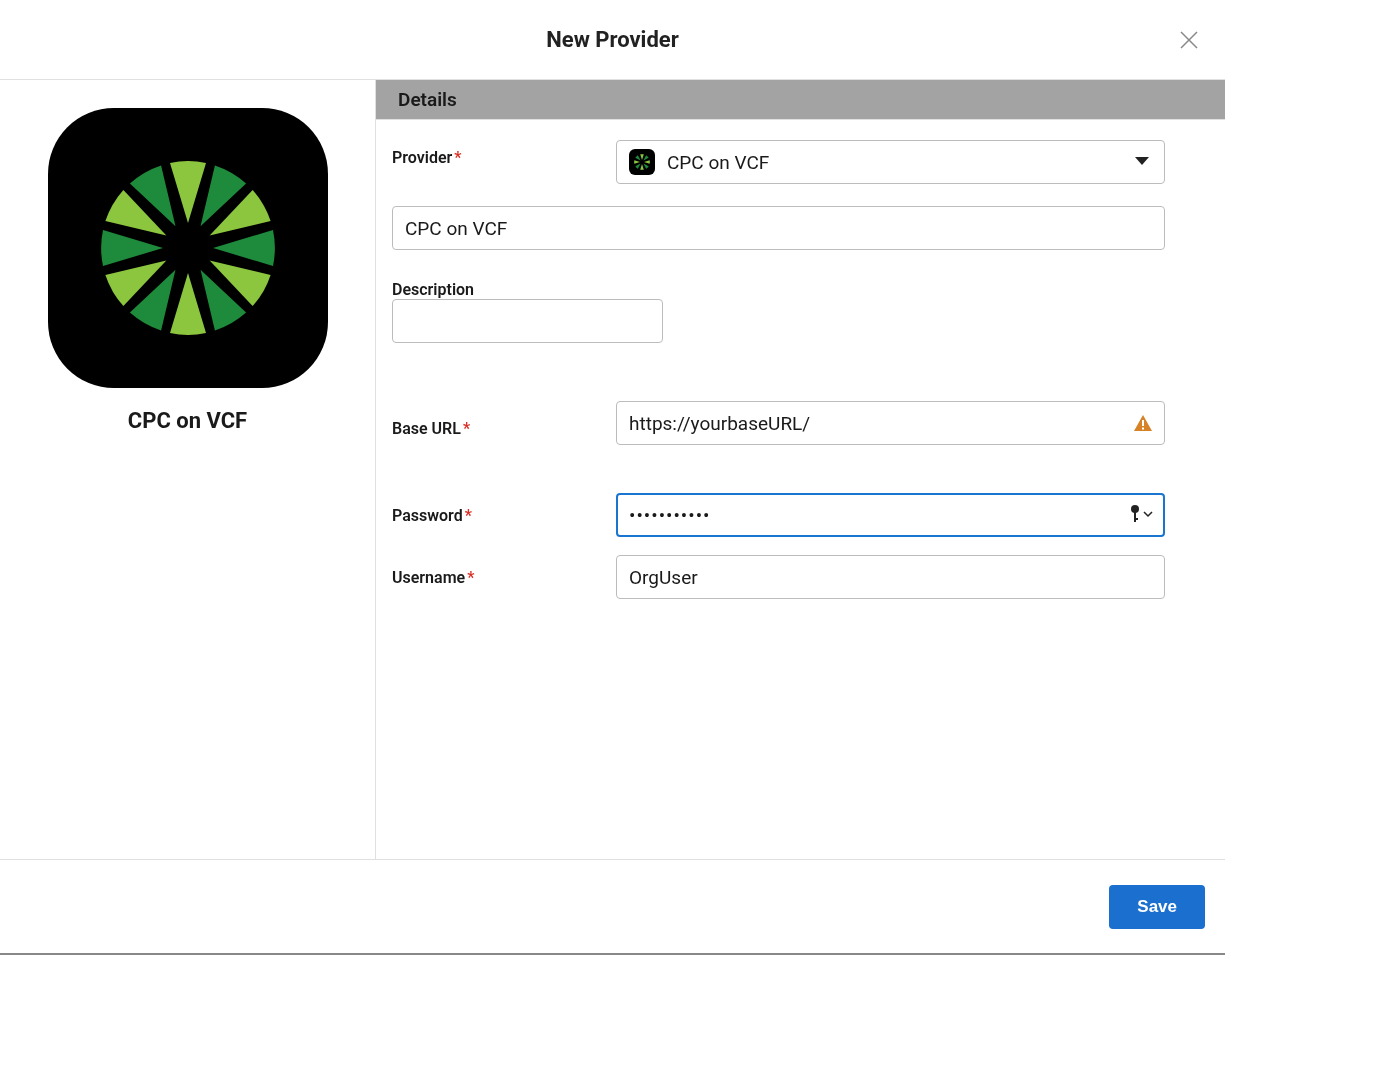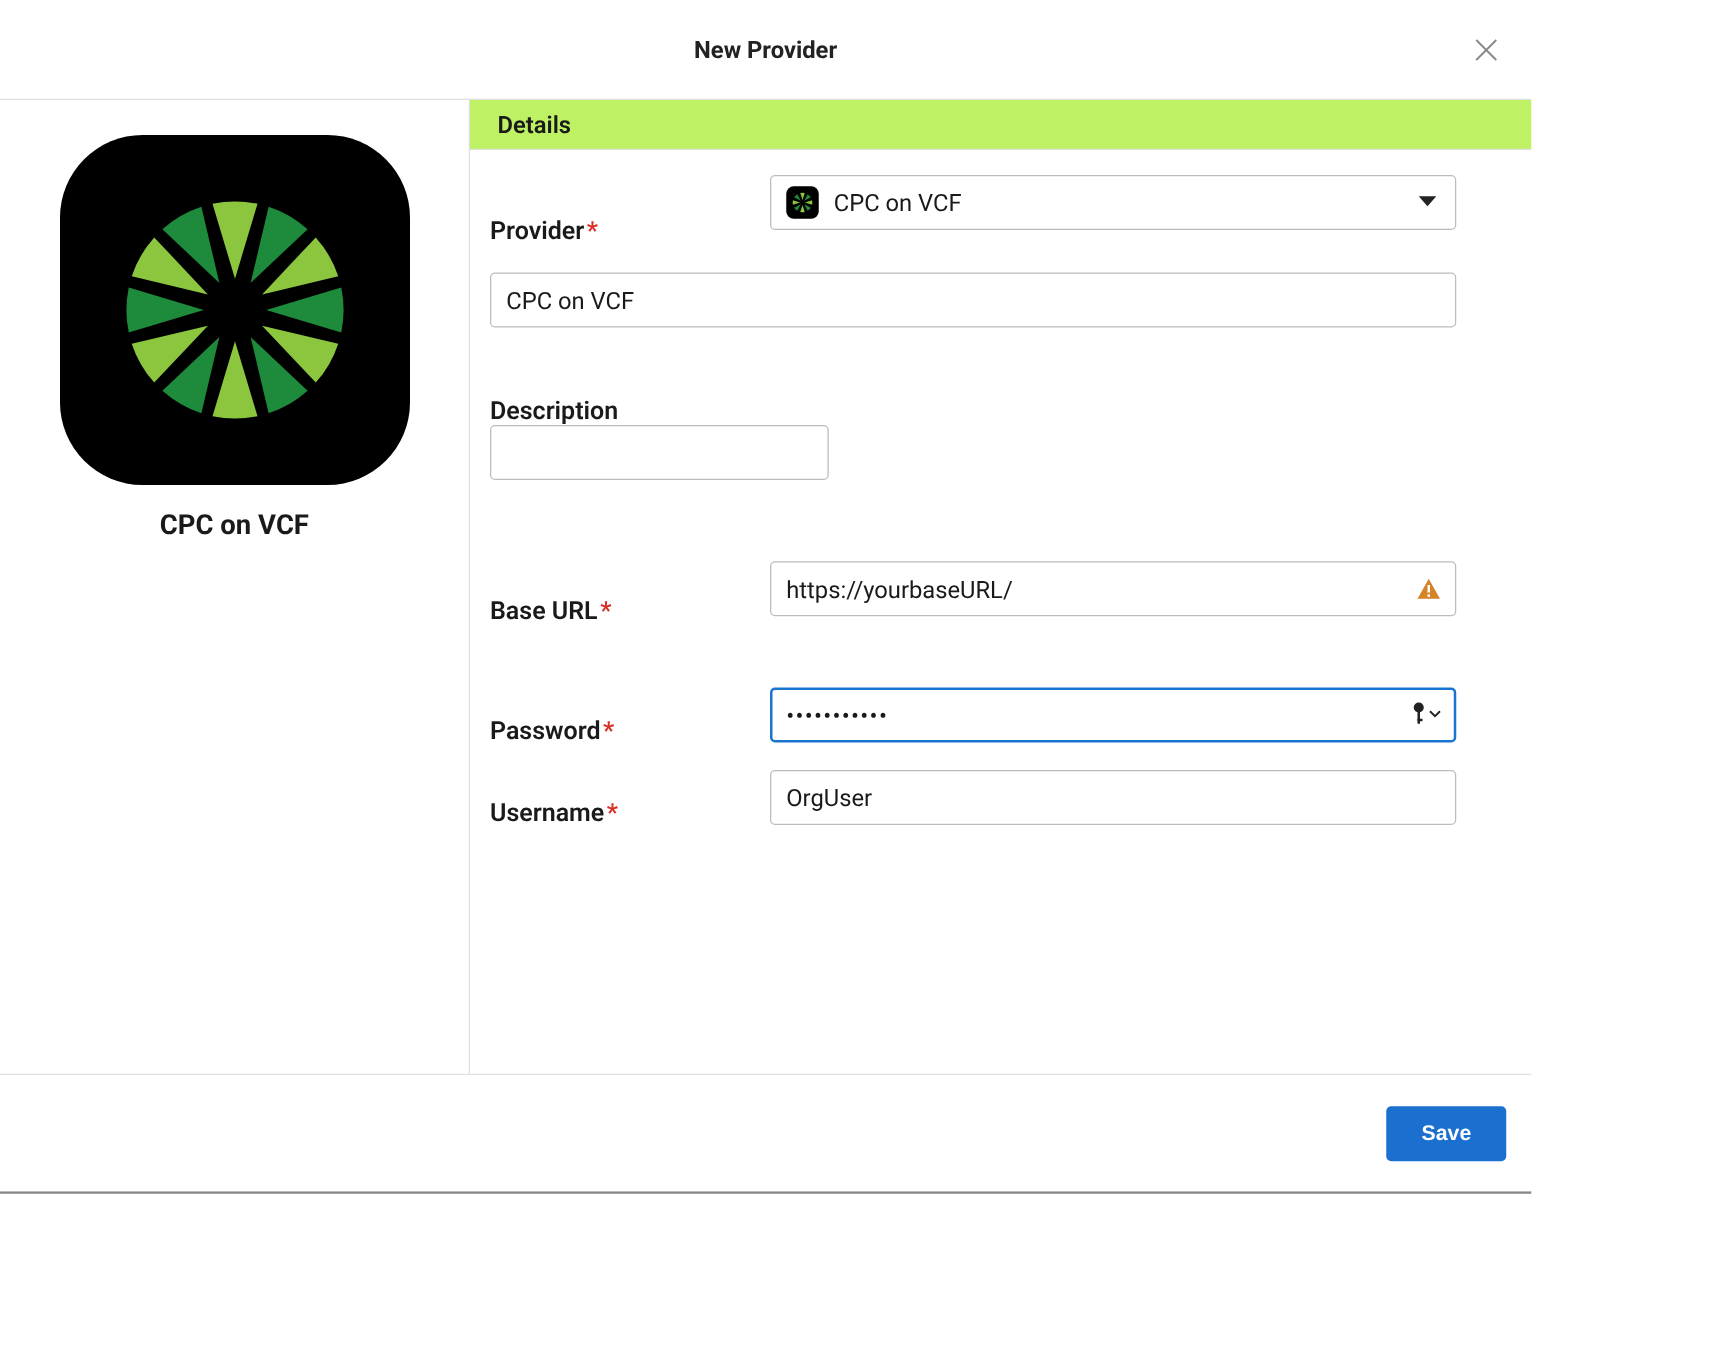--- a/index.html
+++ b/index.html
@@ -1,31 +1,31 @@
 <!DOCTYPE html>
 <html><head>
 <meta charset="utf-8">
 <style>
   * { box-sizing: border-box; }
   html, body { margin:0; padding:0; height:100%; font-family: -apple-system, BlinkMacSystemFont, "Segoe UI", Roboto, Helvetica, Arial, sans-serif; color:#1a1a1a; background:#fff; }
   .dialog { width:1225px; height:955px; position:relative; background:#fff; border-bottom:2px solid #888; }
   .header { height:80px; border-bottom:1px solid #e0e0e0; position:relative; display:flex; align-items:center; justify-content:center; }
-  .header-title { font-size:19px; font-weight:700; color:#222; }
+  .header-title { font-size:22px; font-weight:700; color:#222; }
   .close-btn { position:absolute; right:18px; top:22px; width:36px; height:36px; display:flex; align-items:center; justify-content:center; cursor:pointer; }
   .close-btn svg { stroke:#888; stroke-width:1.5; }
   .body { display:flex; height:780px; }
   .sidebar { width:376px; border-right:1px solid #e0e0e0; display:flex; flex-direction:column; align-items:center; padding-top:28px; }
   .logo-box { width:280px; height:280px; background:#000; border-radius:66px; display:flex; align-items:center; justify-content:center; }
   .logo-caption { margin-top:20px; font-size:22px; font-weight:700; }
   .main { flex:1; display:flex; flex-direction:column; }
-  .section-header { background:#bef264; border-bottom:1px solid #e0e0e0; border-top:1px solid #e0e0e0; height:40px; display:flex; align-items:center; padding-left:22px; font-size:19px; font-weight:600; }
+  .section-header { background:#a3a3a3; border-bottom:1px solid #e0e0e0; border-top:1px solid #e0e0e0; height:40px; display:flex; align-items:center; padding-left:22px; font-size:19px; font-weight:600; }
   .main .section-header:first-child { border-top:none; }
   .form-block { padding:20px 60px 20px 16px; }
   .form-row { display:flex; align-items:flex-start; margin-bottom:22px; }
-  .form-label { width:224px; font-size:20px; font-weight:600; padding-top:8px;margin-top:24px; }
+  .form-label { width:224px; font-size:16px; font-weight:600; padding-top:8px; }
   .req { color:#d93025; font-weight:600; margin-left:2px; }
   .form-field { flex:1; position:relative; }
   .txt, .select-box { width:100%; height:44px; border:1px solid #bcbcbc; border-radius:4px; font-size:19px; padding:0 12px; background:#fff; font-family:inherit; color:#1a1a1a; }
   .focused { border:2px solid #1a75d1 !important; padding:0 11px; }
   .select-box { display:flex; align-items:center; gap:12px; cursor:pointer; padding-right:40px; }
   .select-box .mini-logo { width:26px; height:26px; background:#000; border-radius:6px; display:flex; align-items:center; justify-content:center; flex-shrink:0; }
   .select-box .chev { position:absolute; right:14px; top:12px; }
   .input-with-icon { position:relative; }
   .input-with-icon .txt { padding-right:44px; }
   .input-with-icon .warn-icon { position:absolute; right:12px; top:12px; }

